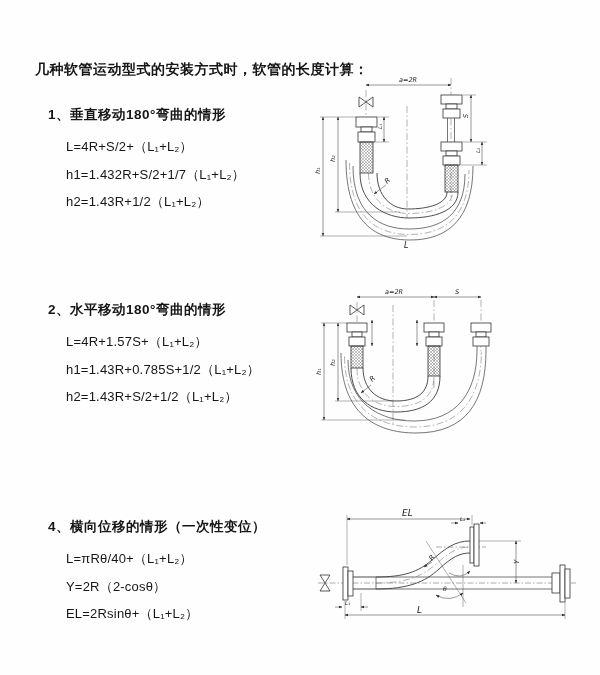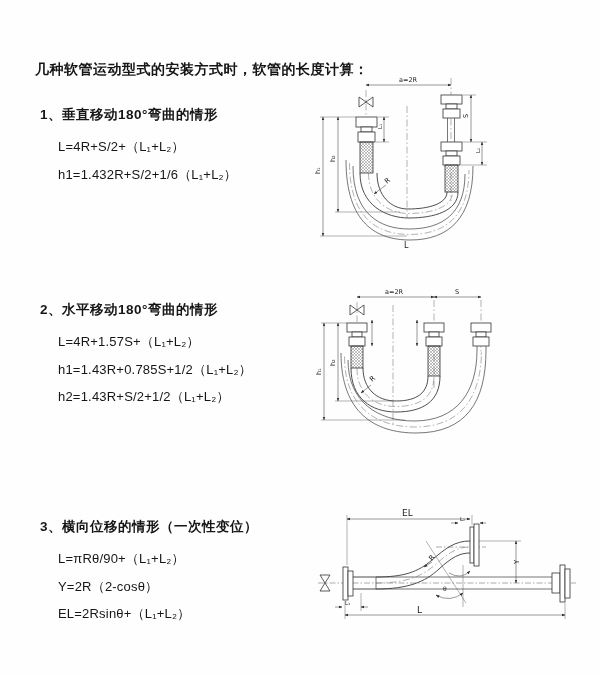--- a/index.html
+++ b/index.html
@@ -6,60 +6,61 @@
   body{
     width:600px;height:675px;position:relative;overflow:hidden;
     background:#fefefe;
     font-family:"Liberation Sans","DejaVu Sans",sans-serif;
     color:#161616;
   }
   .page-title{
     position:absolute;left:35px;top:21px;
     font-size:14px;font-weight:700;letter-spacing:.5px;margin-top:40px;
   }
-  .section{position:absolute;left:40px;}
+  .section{position:absolute;left:48px;}
   .section .heading{font-size:13.5px;font-weight:700;letter-spacing:.5px;margin-bottom:9px;}
   .section .formula{
     font-size:13px;font-weight:400;padding-left:18px;line-height:27.5px;
     letter-spacing:.2px;
   }
-  figure.diag{position:absolute;margin:0;padding:0;}
+  figure.diag{position:absolute;margin:0;padding:0;font-style:italic;}
   
   .wall{fill:none;stroke:#3a3a3a;stroke-width:0.9;}
   .wall2{fill:none;stroke:#4a4a4a;stroke-width:0.75;}
   .fit{fill:#fff;stroke:#333;stroke-width:0.8;}
   .braid{stroke:#333;stroke-width:0.8;}
   .dim{fill:none;stroke:#444;stroke-width:0.55;}
   .ext{fill:none;stroke:#555;stroke-width:0.45;}
   .cl{fill:none;stroke:#666;stroke-width:0.5;stroke-dasharray:7 2.5 1.5 2.5;}
   .clh{fill:none;stroke:#666;stroke-width:0.55;stroke-dasharray:6 2 1.5 2;}
   .lbl{fill:#1c1c1c;font-family:"DejaVu Sans",sans-serif;}
   .valve{fill:none;stroke:#333;stroke-width:0.8;}
 </style>
 </head>
 <body>
 
 <div class="page-title">几种软管运动型式的安装方式时，软管的长度计算：</div>
 
 <div class="section" style="top:106px">
   <div class="heading">1、垂直移动180°弯曲的情形</div>
   <div class="formula">L=4R+S/2+（L₁+L₂）</div>
-  <div class="formula">h1=1.432R+S/2+1/6（L₁+L₂）</div>
+  <div class="formula">h1=1.432R+S/2+1/7（L₁+L₂）</div>
+  <div class="formula">h2=1.43R+1/2（L₁+L₂）</div>
 </div>
 
 <div class="section" style="top:301px">
   <div class="heading">2、水平移动180°弯曲的情形</div>
   <div class="formula">L=4R+1.57S+（L₁+L₂）</div>
   <div class="formula">h1=1.43R+0.785S+1/2（L₁+L₂）</div>
   <div class="formula">h2=1.43R+S/2+1/2（L₁+L₂）</div>
 </div>
 
 <div class="section" style="top:518px">
-  <div class="heading">3、横向位移的情形（一次性变位）</div>
-  <div class="formula">L=πRθ/90+（L₁+L₂）</div>
+  <div class="heading">4、横向位移的情形（一次性变位）</div>
+  <div class="formula">L=πRθ/40+（L₁+L₂）</div>
   <div class="formula">Y=2R（2-cosθ）</div>
   <div class="formula">EL=2Rsinθ+（L₁+L₂）</div>
 </div>
 
 <figure class="diag" style="left:303px;top:66px;width:250px;height:192px">
 <svg width="250" height="192" viewBox="0 0 250 192" xmlns="http://www.w3.org/2000/svg">
   <defs>
     <marker id="ar" viewBox="0 0 10 10" refX="9" refY="5" markerWidth="7" markerHeight="7" orient="auto-start-reverse">
       <path d="M0,1.5 L10,5 L0,8.5 z" fill="#333"></path>
     </marker>

